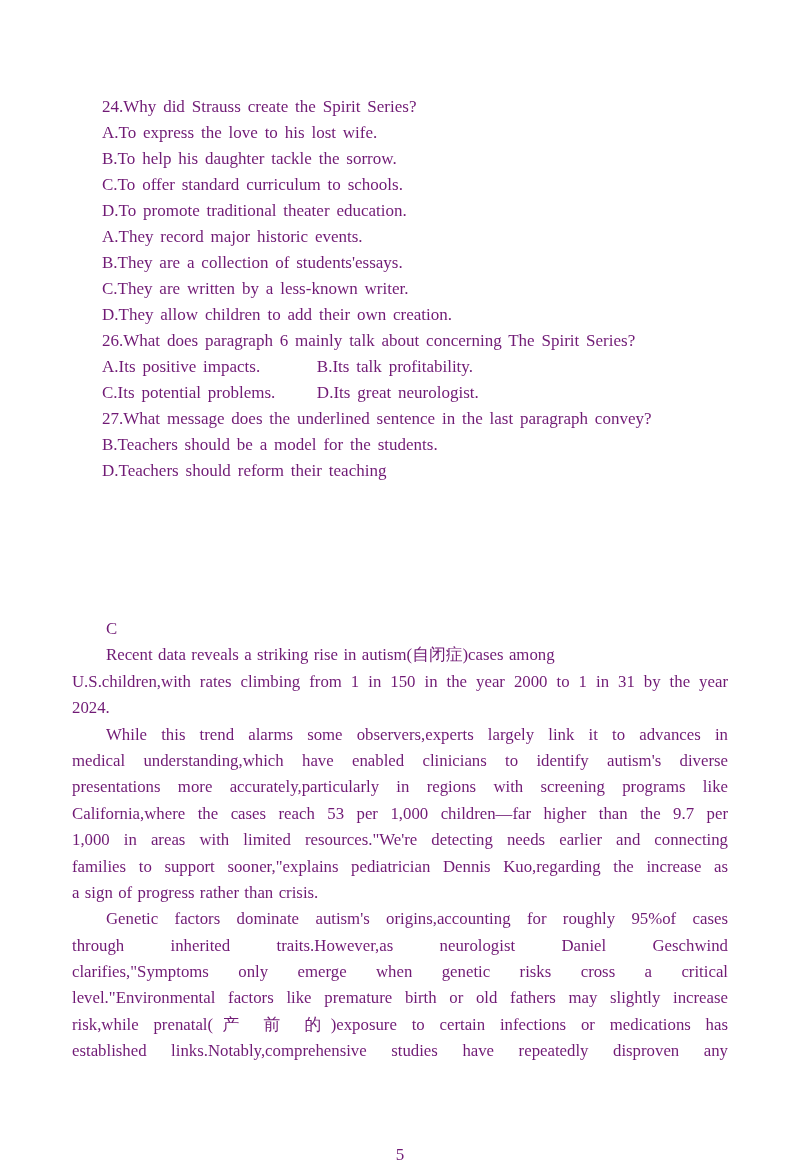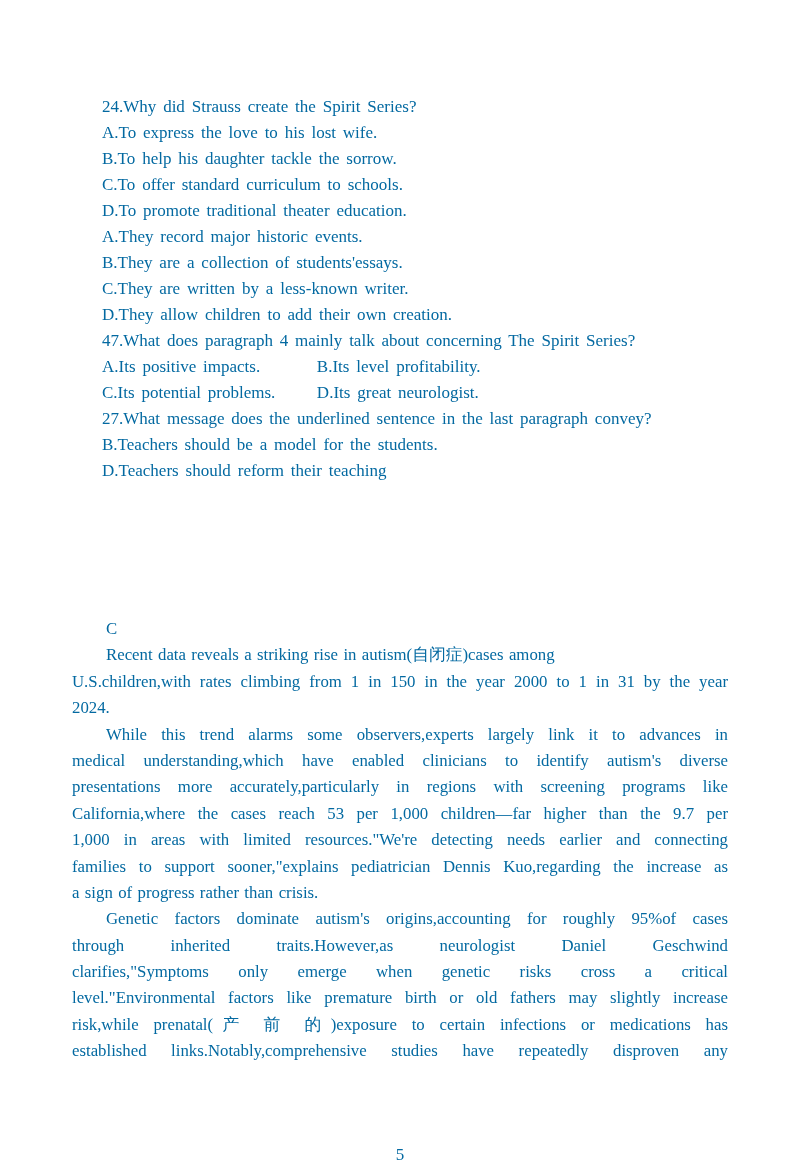--- a/index.html
+++ b/index.html
@@ -5,21 +5,21 @@
   html, body {
     margin: 0;
     padding: 0;
     background: #ffffff;
   }
   .page {
     position: relative;
     width: 800px;
     height: 1171px;
     background: #ffffff;
-    color: #0369a1;
+    color: #701a75;
     font-family: "Liberation Serif", "DejaVu Serif", serif;
     overflow: hidden;
   }
   .qblock {
     position: absolute;
     left: 72px;
     top: 94px;
     width: 658px;
   }
   .qblock .line {
@@ -78,24 +78,24 @@
     <div class="line">A.To express the love to his lost wife.</div>
     <div class="line">B.To help his daughter tackle the sorrow.</div>
     <div class="line">C.To offer standard curriculum to schools.</div>
     <div class="line">D.To promote traditional theater education.</div>
 
     <div class="line">A.They record major historic events.</div>
     <div class="line">B.They are a collection of students'essays.</div>
     <div class="line">C.They are written by a less-known writer.</div>
     <div class="line">D.They allow children to add their own creation.</div>
 
-    <div class="line">47.What does paragraph 4 mainly talk about concerning The Spirit Series?</div>
+    <div class="line">26.What does paragraph 6 mainly talk about concerning The Spirit Series?</div>
     <div class="line pair">
       <span class="optcol">A.Its positive impacts.</span>
-      <span>B.Its level profitability.</span>
+      <span>B.Its talk profitability.</span>
     </div>
     <div class="line pair">
       <span class="optcol">C.Its potential problems.</span>
       <span>D.Its great neurologist.</span>
     </div>
 
     <div class="line">27.What message does the underlined sentence in the last paragraph convey?</div>
     <div class="line">B.Teachers should be a model for the students.</div>
     <div class="line">D.Teachers should reform their teaching</div>
   </div>

